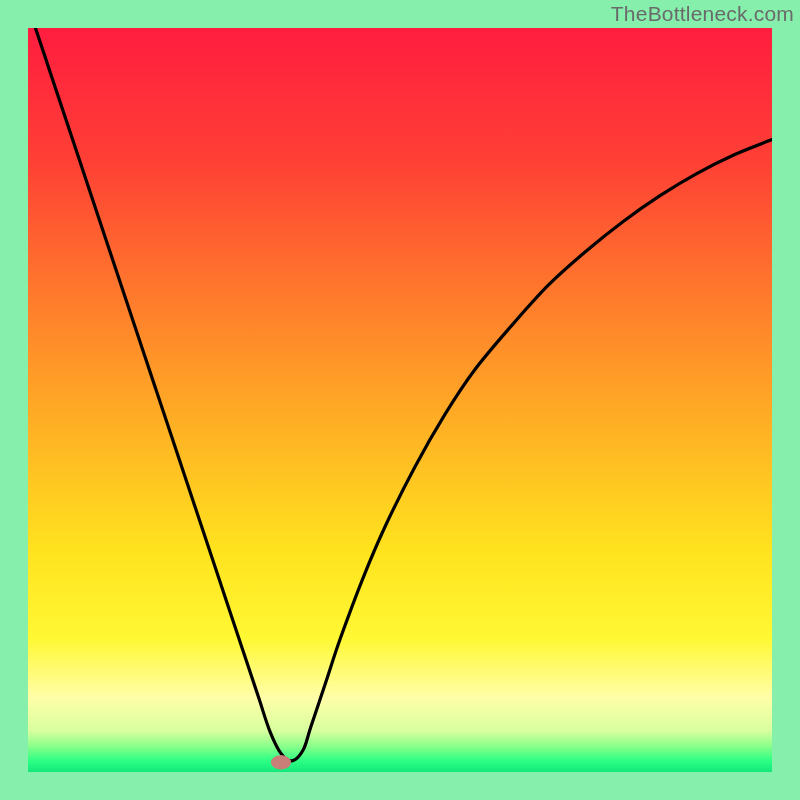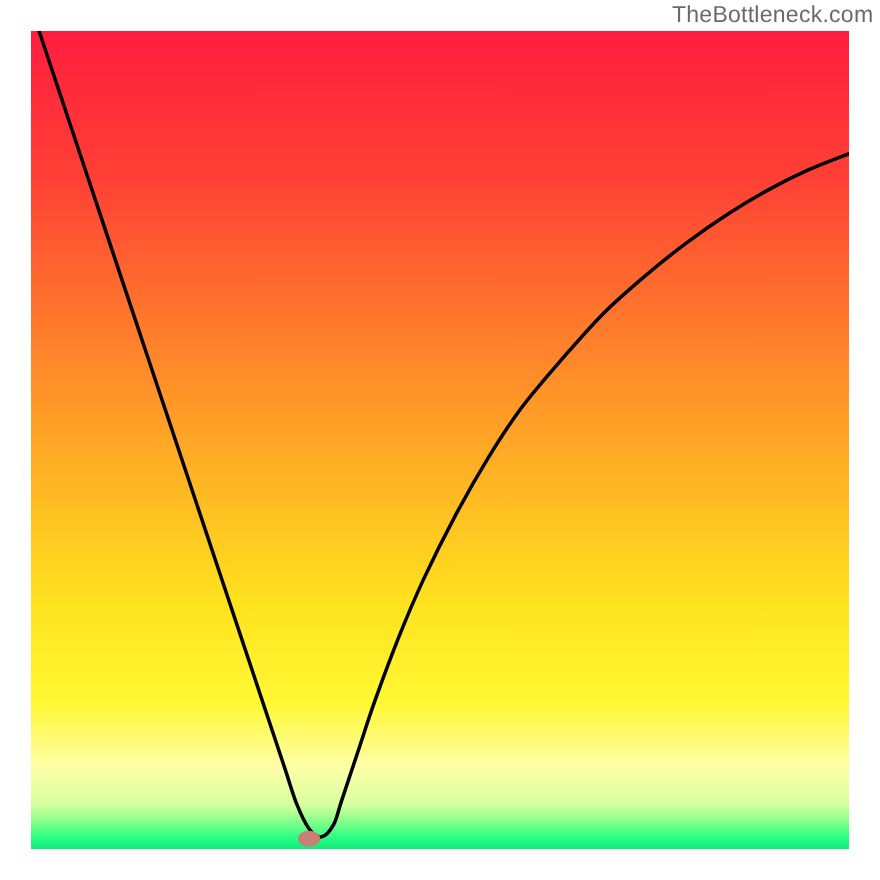--- a/index.html
+++ b/index.html
@@ -10,21 +10,21 @@
     background: #000;
     font-family: Arial, Helvetica, sans-serif;
     overflow: hidden;
   }
   .frame {
     position: absolute;
     left: 0;
     top: 0;
     width: 800px;
     height: 800px;
-    background: #ffffff;
+    background: #86efac;
   }
   .plot {
     position: absolute;
     left: 28px;
     top: 28px;
     width: 744px;
     height: 744px;
     overflow: hidden;
   }
   .attribution {

